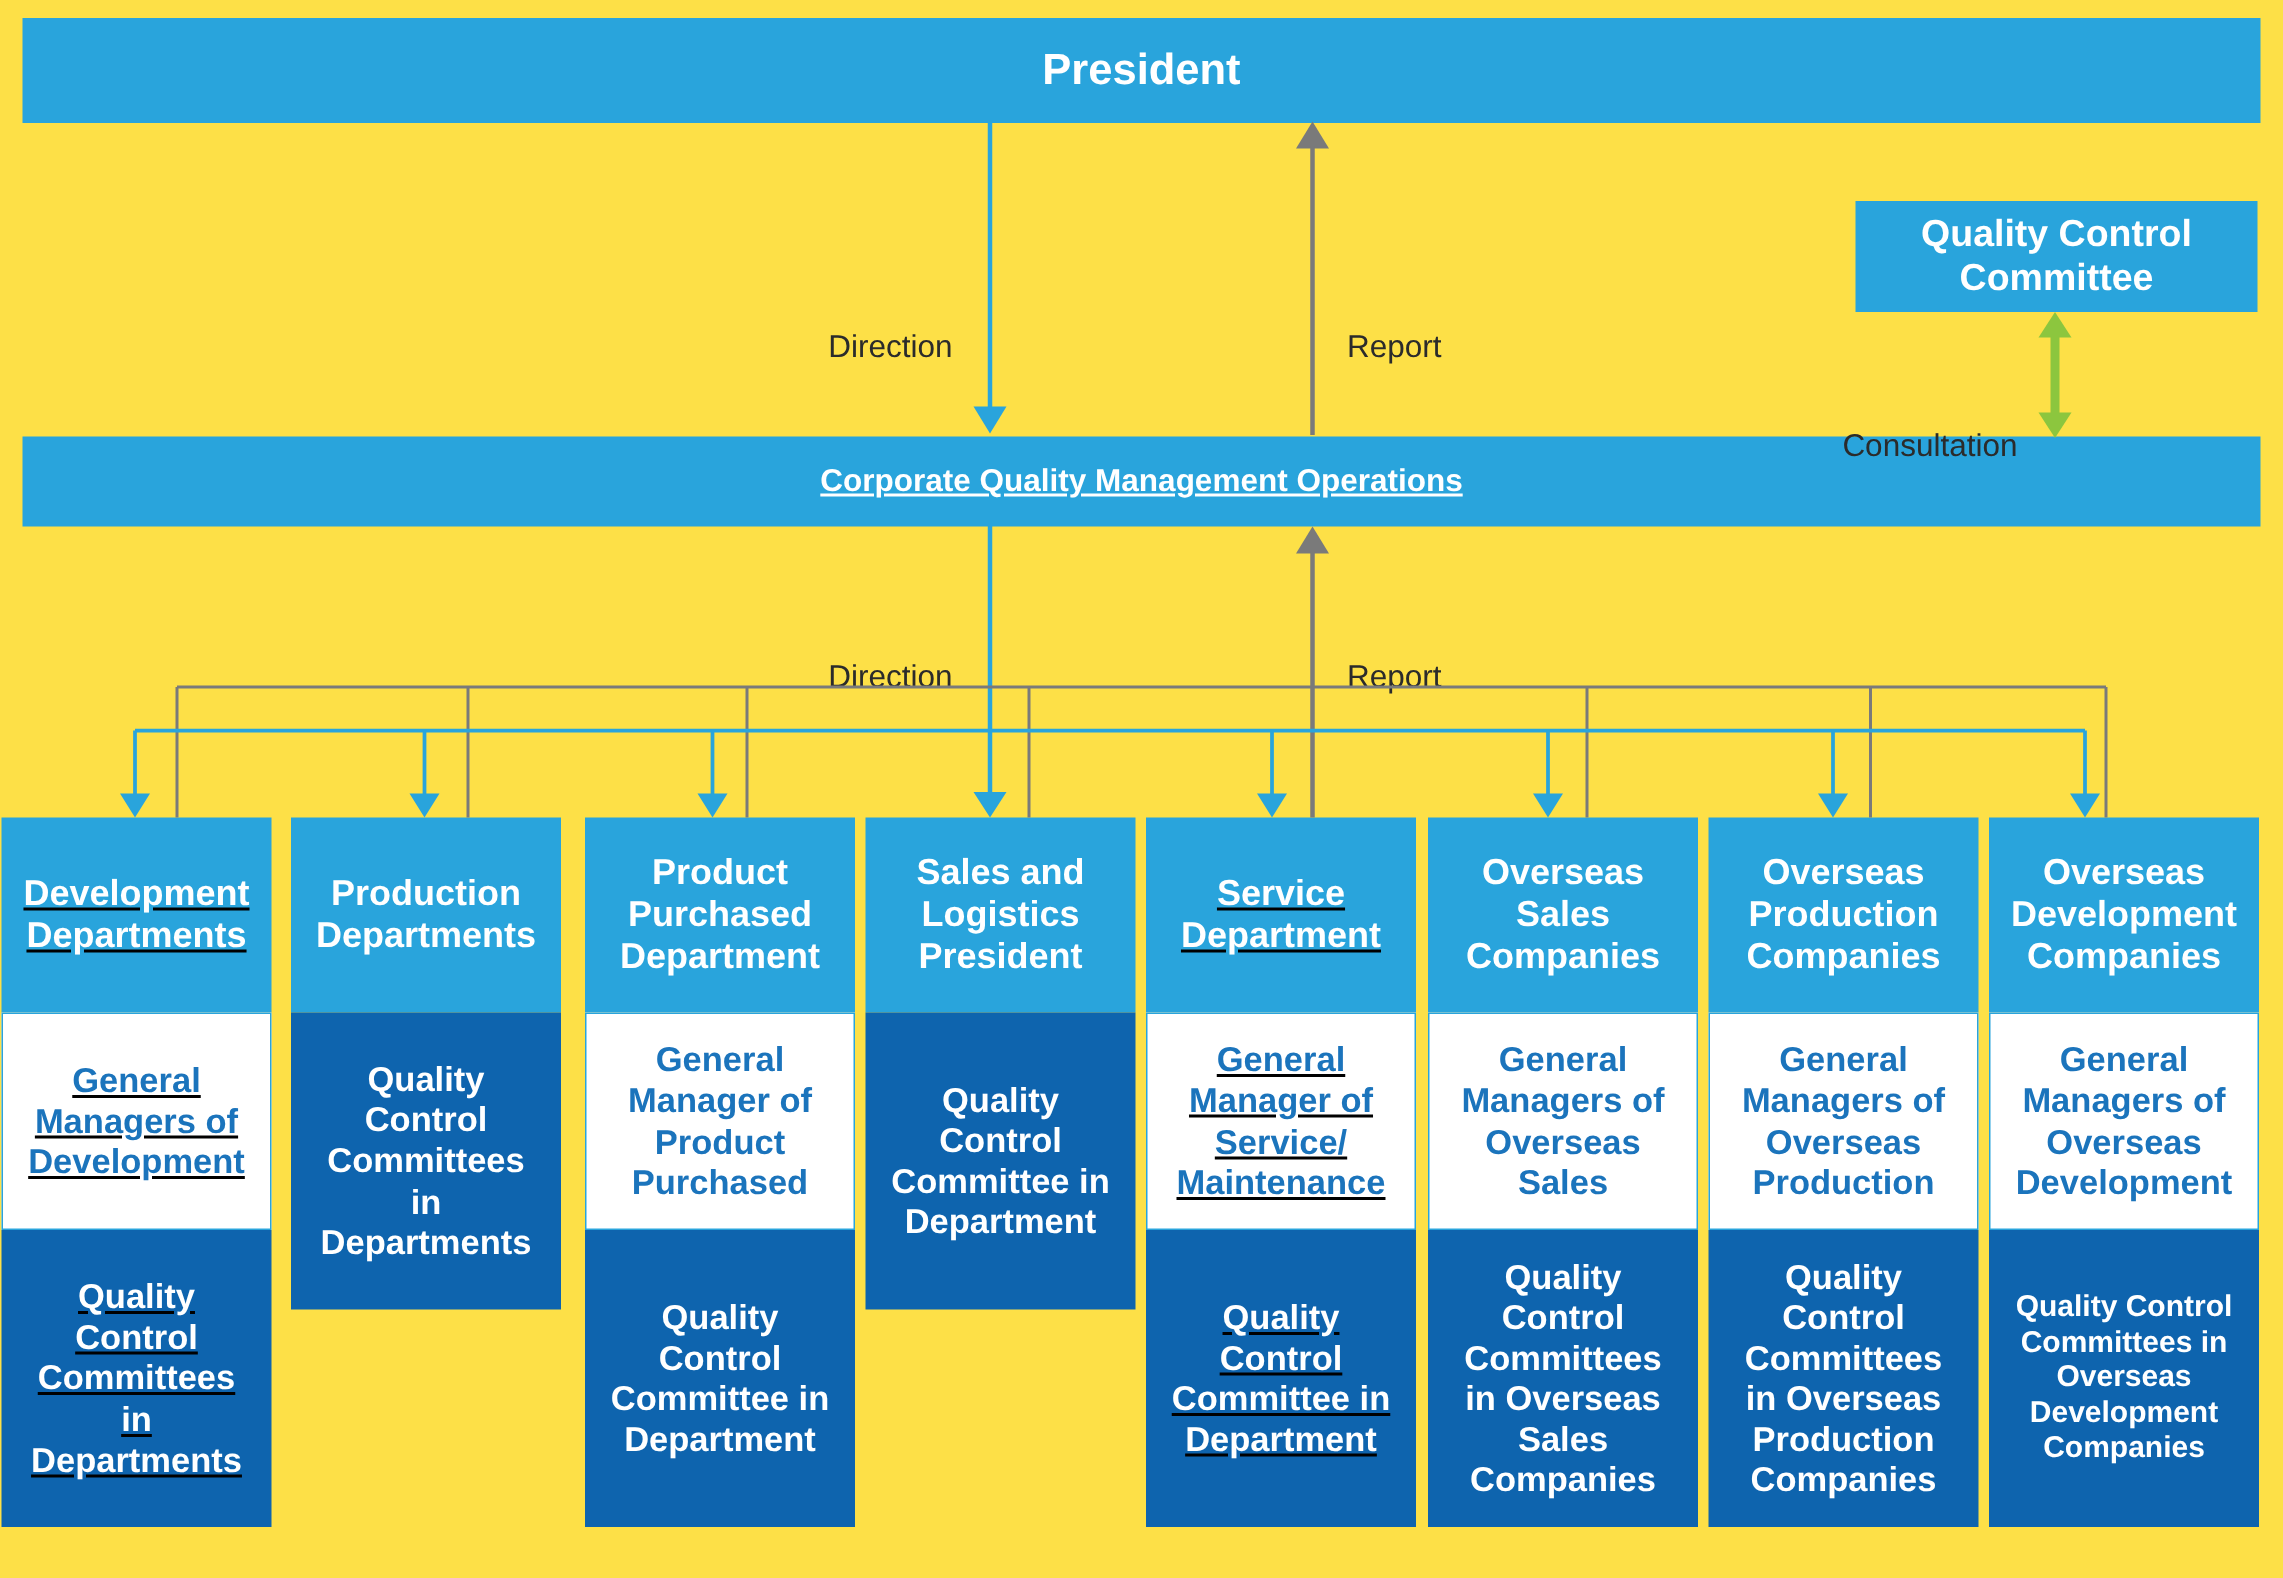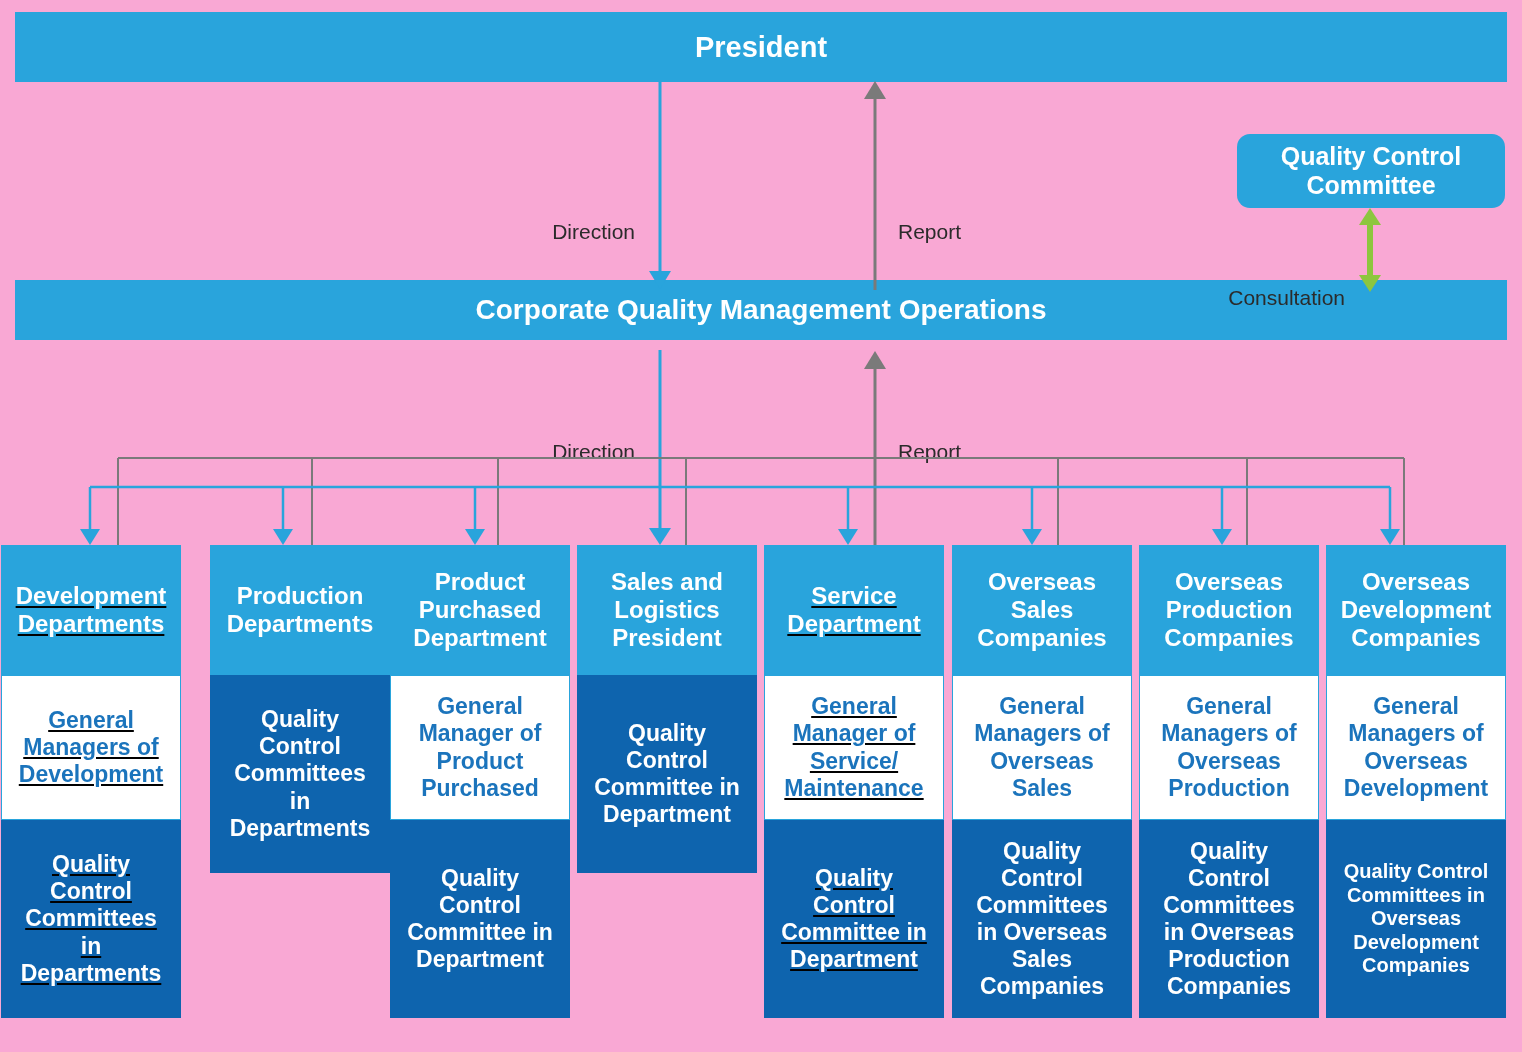--- a/index.html
+++ b/index.html
@@ -6,34 +6,34 @@
   :root{
     --light-blue:#29A4DC;
     --dark-blue:#0E64AE;
     --manager-text-blue:#1B74BC;
     --consultation-green:#8CC63E;
     --report-gray:#7A7A7A;
     --label-text:#2B2B2B;
   }
   html,body{margin:0;padding:0;background:#fff;}
   .stage{
-    position:relative;width:1522px;height:1052px;background:#f9a8d4;
+    position:relative;width:1522px;height:1052px;background:#fde047;
     font-family:"Liberation Sans","DejaVu Sans",sans-serif;overflow:hidden;
   }
   .bar{
     position:absolute;left:15px;width:1492px;background:var(--light-blue);
     color:#fff;font-weight:bold;display:flex;align-items:center;justify-content:center;
     text-align:center;
   }
   .bar.president{top:12px;height:70px;font-size:29px;}
-  .bar.corporate{top:280px;height:60px;font-size:28px;}
+  .bar.corporate{top:291px;height:60px;font-size:21px;text-decoration:underline;}
   .qcc-box{
     position:absolute;left:1237px;top:134px;width:268px;height:74px;
     background:var(--light-blue);color:#fff;font-weight:bold;font-size:25px;
-    display:flex;align-items:center;justify-content:center;text-align:center;line-height:1.18;border-radius:13px;
+    display:flex;align-items:center;justify-content:center;text-align:center;line-height:1.18;
   }
   .edge-label{
     position:absolute;font-size:21px;color:var(--label-text);white-space:nowrap;margin-top:48px;
   }
   .edge-label.right-align{text-align:right;}
   .column{position:absolute;top:545px;width:180px;}
   .cell{
     box-sizing:border-box;width:180px;display:flex;align-items:center;justify-content:center;
     text-align:center;font-weight:bold;line-height:1.18;
   }
@@ -65,21 +65,21 @@
   <div class="edge-label" style="left:898px;top:172px;">Report</div>
   <div class="edge-label right-align" style="left:1200px;top:238px;width:145px;">Consultation</div>
   <div class="edge-label right-align" style="left:500px;top:392px;width:135px;">Direction</div>
   <div class="edge-label" style="left:898px;top:392px;">Report</div>
 
   <div class="column c1" style="left:1px;text-decoration:underline;">
     <div class="cell head">Development Departments</div>
     <div class="cell mid">General Managers of Development</div>
     <div class="cell bottom">Quality Control Committees in Departments</div>
   </div>
-  <div class="column c2" style="left:210px;">
+  <div class="column c2" style="left:194px;">
     <div class="cell head">Production Departments</div>
     <div class="cell bottom">Quality Control Committees in Departments</div>
   </div>
   <div class="column c3" style="left:390px;">
     <div class="cell head">Product Purchased Department</div>
     <div class="cell mid">General Manager of Product Purchased</div>
     <div class="cell bottom">Quality Control Committee in Department</div>
   </div>
   <div class="column c4" style="left:577px;">
     <div class="cell head">Sales and Logistics President</div>

